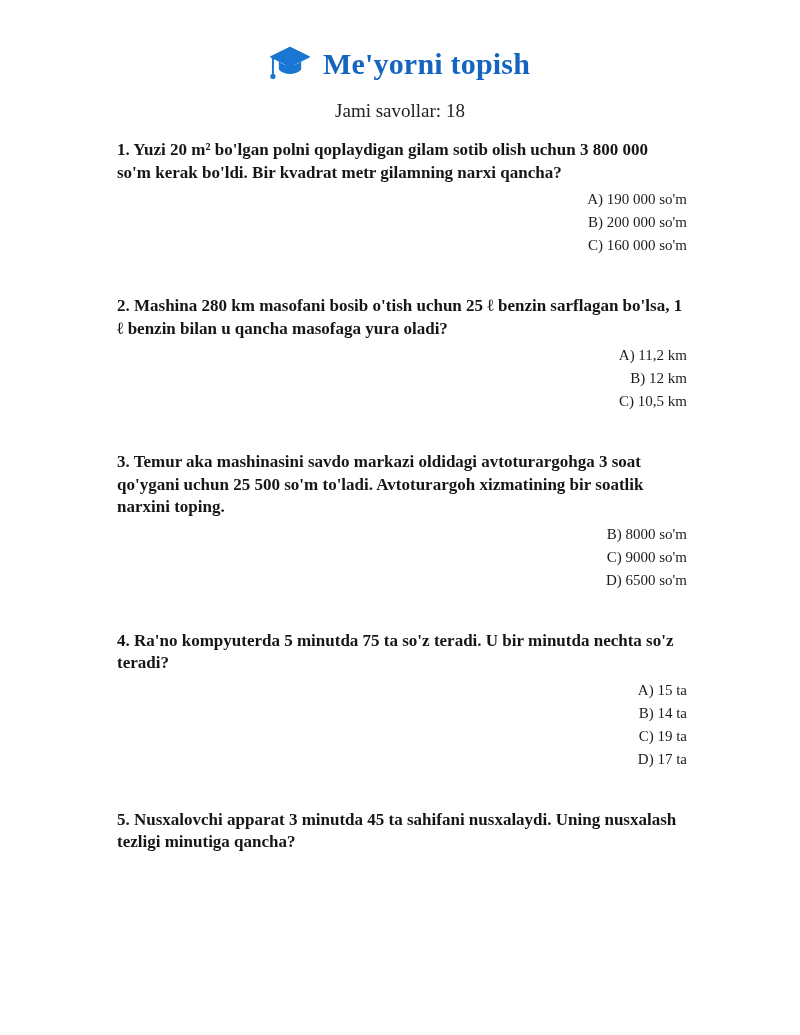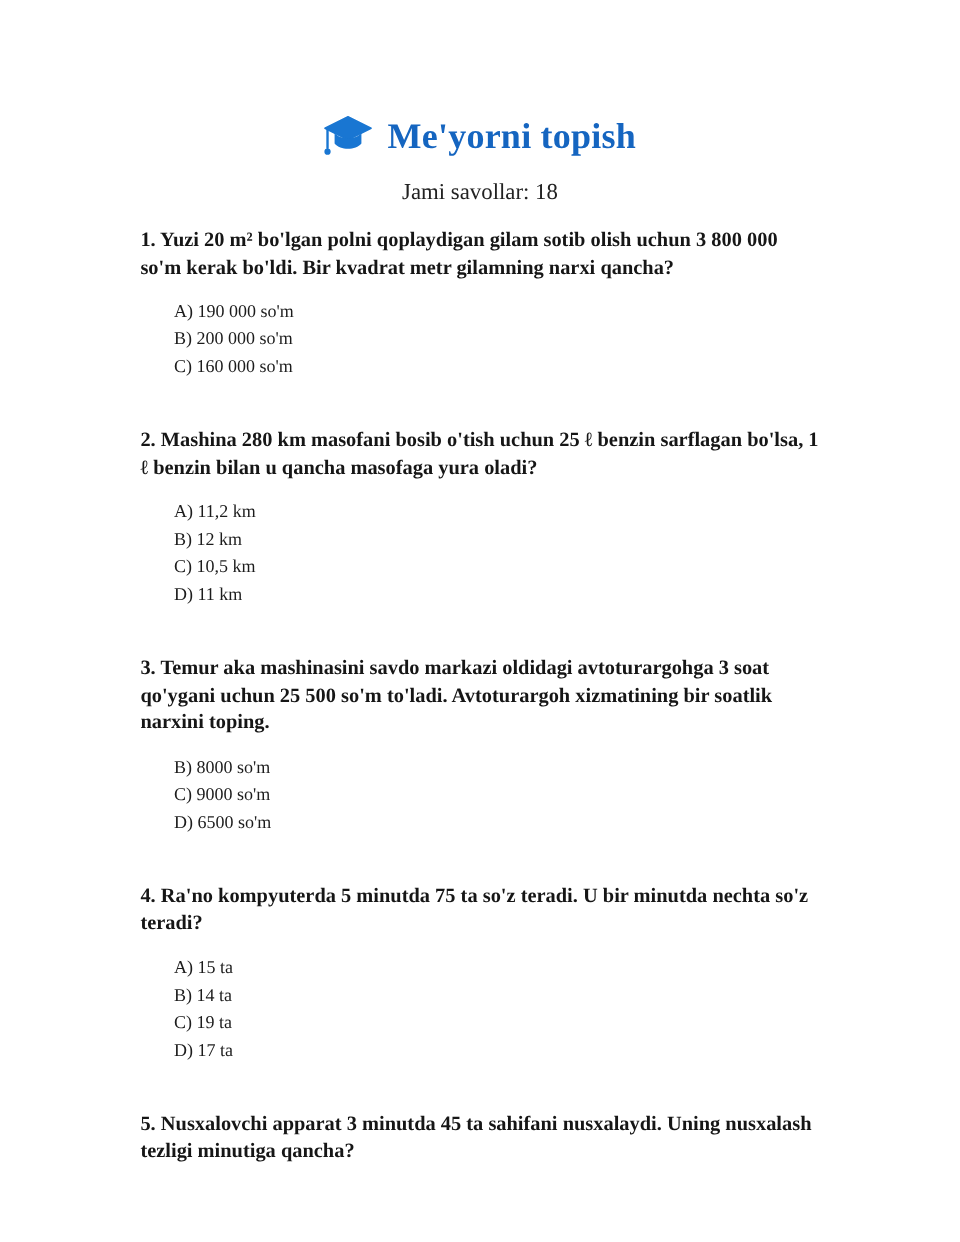--- a/index.html
+++ b/index.html
@@ -5,21 +5,21 @@
   * { box-sizing: border-box; }
   html, body { margin: 0; padding: 0; }
   body {
     width: 800px;
     height: 1035px;
     background: #ffffff;
     color: #1b1b1b;
     font-family: "Liberation Serif", "DejaVu Serif", serif;
     overflow: hidden;
   }
-  .page { padding: 96px 113px 0 113px; }
+  .page { padding: 46px 113px 0 113px; }
 
   .title-row {
     display: flex;
     align-items: center;
     justify-content: center;
     gap: 13px;
   }
   .cap-icon { color: var(--icon-color, #1976d2); display: inline-flex; flex: 0 0 auto; }
   .page-title {
     margin: 0;
@@ -38,21 +38,21 @@
 
   .questions { margin-top: 17px; }
   .question + .question { margin-top: 38px; }
   .q-text {
     margin: 4px;
     font-size: 17px;
     font-weight: 700;
     line-height: 22.5px;
     color: #161616;
   }
-  .options { margin-top: 15px; padding-left: 32px; }
+  .options { margin-top: 4px; padding-left: 32px; text-align: right; }
   .option {
     font-size: 15px;
     line-height: 23px;
     color: #1c1c1c;
   }
 </style>
 </head>
 <body>
 
 <div class="page">
@@ -81,21 +81,20 @@
         <div class="option">C) 160 000 so'm</div>
       </div>
     </section>
 
     <section class="question">
       <p class="q-text">2. Mashina 280 km masofani bosib o'tish uchun 25 ℓ benzin sarflagan bo'lsa, 1 ℓ benzin bilan u qancha masofaga yura oladi?</p>
       <div class="options">
         <div class="option">A) 11,2 km</div>
         <div class="option">B) 12 km</div>
         <div class="option">C) 10,5 km</div>
-        <div class="option">D) 11 km</div>
       </div>
     </section>
 
     <section class="question">
       <p class="q-text">3. Temur aka mashinasini savdo markazi oldidagi avtoturargohga 3 soat qo'ygani uchun 25 500 so'm to'ladi. Avtoturargoh xizmatining bir soatlik narxini toping.</p>
       <div class="options">
         <div class="option">B) 8000 so'm</div>
         <div class="option">C) 9000 so'm</div>
         <div class="option">D) 6500 so'm</div>
       </div>

